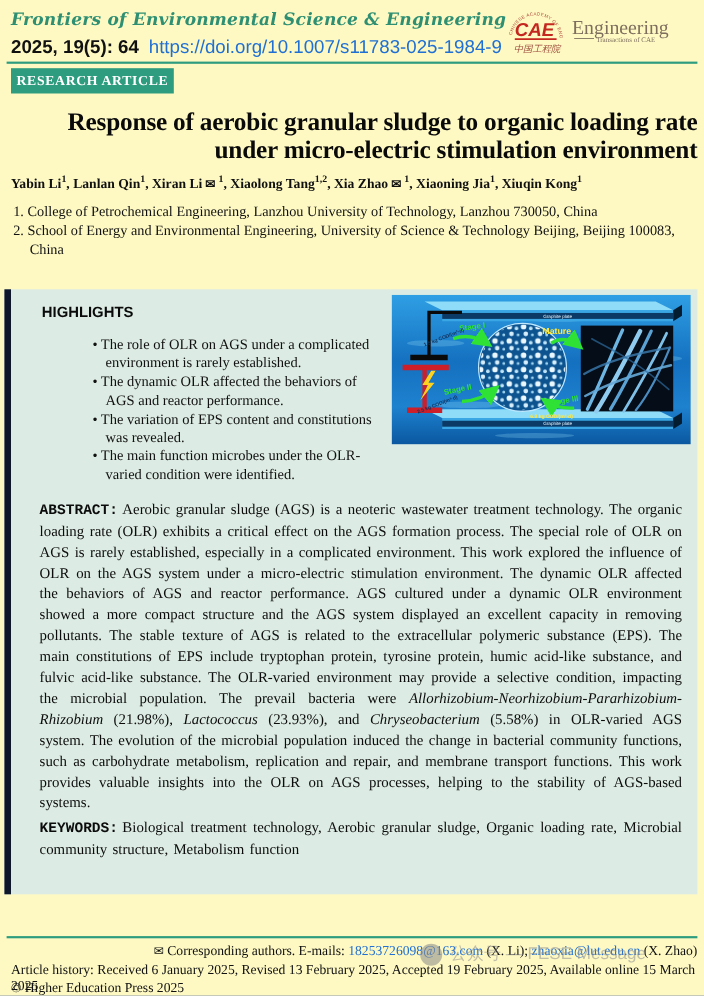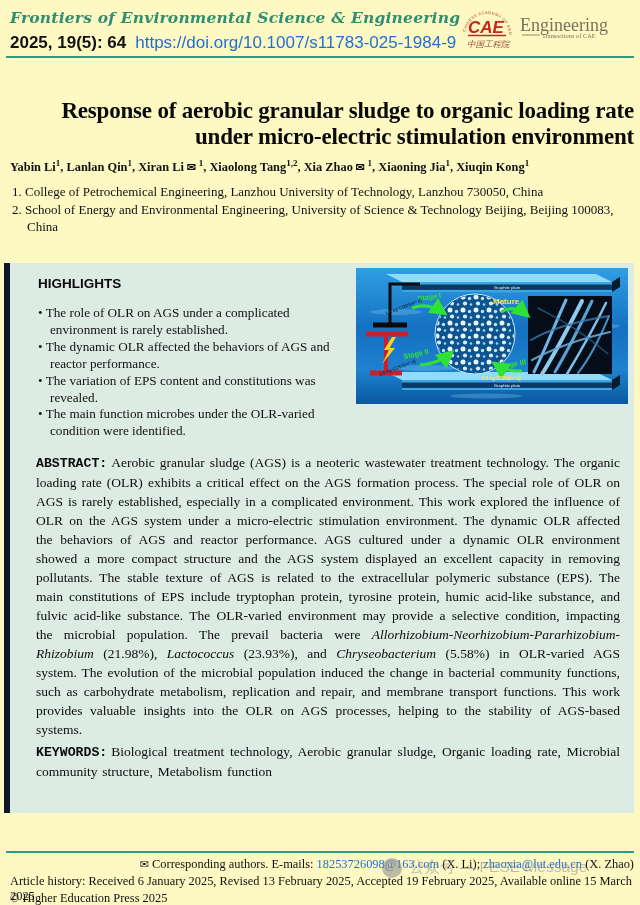--- a/index.html
+++ b/index.html
@@ -28,21 +28,21 @@
   .affs { position:absolute; left:12px; top:183px; width:620px; font-size:13px; line-height:17.5px; color:#111; }
   .aff-line { padding-left:15px; text-indent:-15px; }
 
   
   .greenbox { position:absolute; left:4px; top:263px; width:630px; height:550px;
               background:#dcebe3; border-left:6px solid #0f172a; }
   .hl-head { position:absolute; left:28px; top:13px; font-family:"Liberation Sans",sans-serif;
              font-weight:bold; font-size:13.5px; color:#0a0a0a; }
   .hl-list { position:absolute; left:28px; top:42px; width:314px; font-size:13.2px; line-height:16.9px;
              list-style:none; color:#111; }
-  .hl-list li { padding-left:12px; text-indent:-12px; }
+  .hl-list li { padding-left:12px; text-indent:-12px;margin-left:46px; }
   .hl-list li::before { content:"\2022  "; }
   .graphic { position:absolute; left:346px; top:5px; width:272px; height:136px; }
   .abstext { position:absolute; left:26px; top:190px; width:584px; font-size:13.5px; line-height:19px;
              text-align:justify; word-spacing:1.4px; color:#0c0c0c; }
   .abstext .lbl { font-family:Liberation Mono, monospace; font-weight:bold; font-size:13.2px; margin-right:4px; }
   .abstext .it { font-style:italic; }
   .kw { margin-top:3px; }
 
   
   .rule-bot { position:absolute; left:6px; right:6px; top:851px; border-top:2px solid #2e9c7e; }
@@ -77,20 +77,21 @@
       <text x="12" y="29" font-family="Liberation Sans, sans-serif" font-weight="bold" font-style="italic" font-size="17" fill="#c3271f">CAE</text>
       <line x1="12" y1="31.5" x2="50" y2="31.5" stroke="#c3271f" stroke-width="1.6"></line>
       <text x="11" y="43" font-size="8.5" fill="#9c4a3a" font-style="italic">中国工程院</text>
       <text x="64" y="27" font-family="Liberation Serif, serif" font-size="18" fill="#7d6e5d">Engineering</text>
       <line x1="66" y1="31" x2="84" y2="31" stroke="#7d6e5d" stroke-width="0.8"></line>
       <text x="86" y="34" font-family="Liberation Serif, serif" font-size="6.4" fill="#7d6e5d">Transactions of CAE</text>
     </svg>
   </div>
 
   <div class="rule-top"></div>
+  <div class="badge">RESEARCH ARTICLE</div>
 
   <h1 class="title">Response of aerobic granular sludge to organic loading rate under micro-electric stimulation environment</h1>
   <div class="authors"><span>Yabin Li<sup>1</sup>, </span><span>Lanlan Qin<sup>1</sup>, </span><span>Xiran Li<span class="env"> ✉ </span><sup>1</sup>, </span><span>Xiaolong Tang<sup>1,2</sup>, </span><span>Xia Zhao<span class="env"> ✉ </span><sup>1</sup>, </span><span>Xiaoning Jia<sup>1</sup>, </span><span>Xiuqin Kong<sup>1</sup></span></div>
   <div class="affs">
       <div class="aff-line">1. College of Petrochemical Engineering, Lanzhou University of Technology, Lanzhou 730050, China</div>
       <div class="aff-line">2. School of Energy and Environmental Engineering, University of Science &amp; Technology Beijing, Beijing 100083, China</div>
     </div>
 
   <div class="greenbox">
     <div class="hl-head">HIGHLIGHTS</div>

